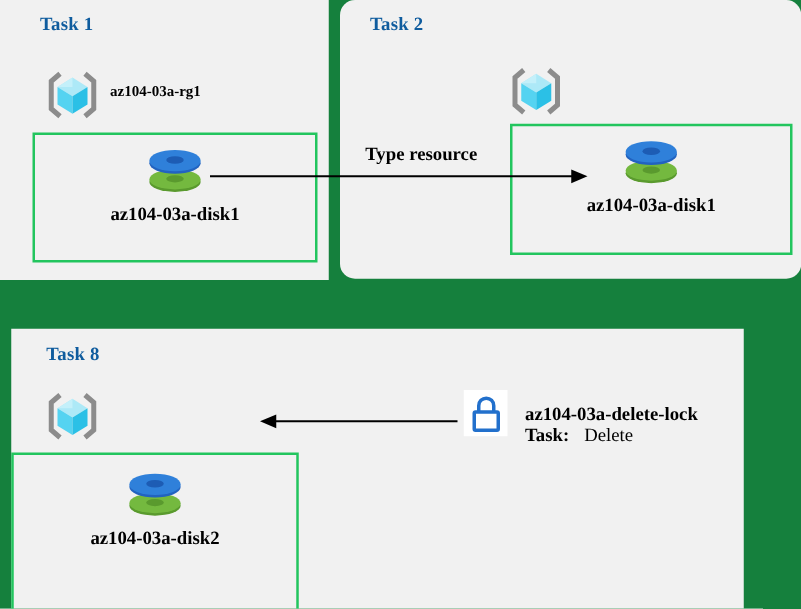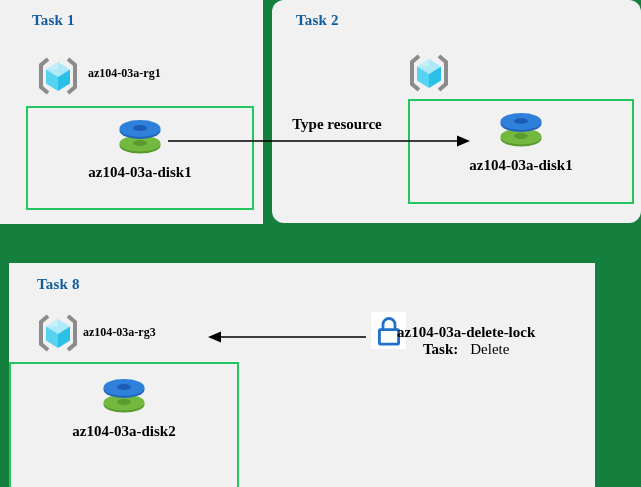--- a/index.html
+++ b/index.html
@@ -29,23 +29,22 @@
   .arrow{position:absolute;overflow:visible;}
   .move-label{
     position:absolute;left:272px;top:116px;width:130px;text-align:center;
     font-size:15px;font-weight:bold;color:#000;white-space:nowrap;
   }
   .lock-box{
     position:absolute;left:371px;top:312px;width:35px;height:37px;background:#ffffff;
     display:flex;align-items:center;justify-content:center;
   }
   .lock-text{
-    position:absolute;left:397px;top:324px;font-size:15px;line-height:17px;color:#000;
+    position:absolute;left:420px;top:324px;font-size:15px;line-height:17px;color:#000;
     white-space:nowrap;
-    text-align:center;
   }
   .lock-name{font-weight:bold;}
   .lock-type-label{font-weight:bold;}
   .lock-type-value{font-weight:normal;margin-left:12px;}
 </style>
 </head>
 <body>
 
 <svg width="0" height="0" style="position:absolute">
   <defs>
@@ -99,21 +98,20 @@
       </svg>
       <div class="disk-label">az104-03a-disk1</div>
     </div>
   </div>
 
   <div class="panel" style="left:9px;top:263px;width:586px;height:224px;">
     <div class="task-title" style="left:28px;top:13px;">Task 8</div>
     <svg class="rg-icon" style="left:26px;top:50px;" width="46" height="40" viewBox="0 0 46 40">
       <use href="#rg-icon-def"></use>
     </svg>
-    <div class="rg-label" style="left:74px;top:62px;">az104-03a-rg3</div>
     <div class="inner-box t3" style="left:0;top:99px;width:230px;height:130px;">
       <svg class="disk-icon" width="46" height="36" viewBox="0 0 46 36">
         <use href="#disk-icon-def"></use>
       </svg>
       <div class="disk-label">az104-03a-disk2</div>
     </div>
   </div>
 
   <svg class="arrow" style="left:167px;top:132px;" width="306" height="16" viewBox="0 0 306 16">
     <line x1="1" y1="9" x2="291" y2="9" stroke="#000" stroke-width="1.6"></line>

